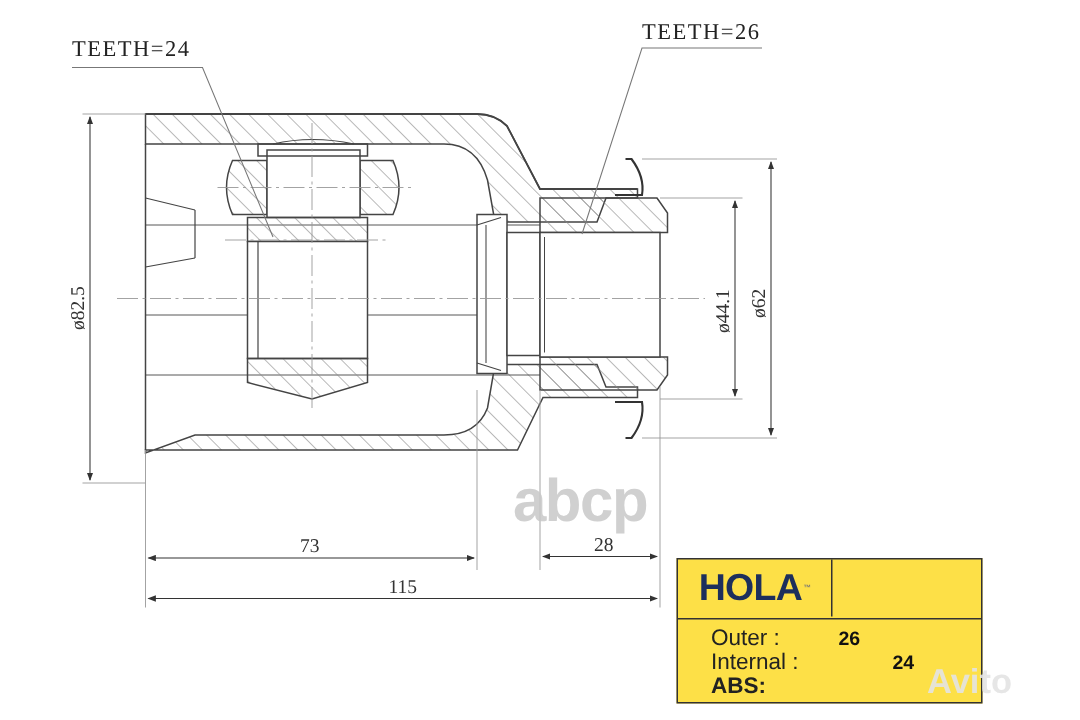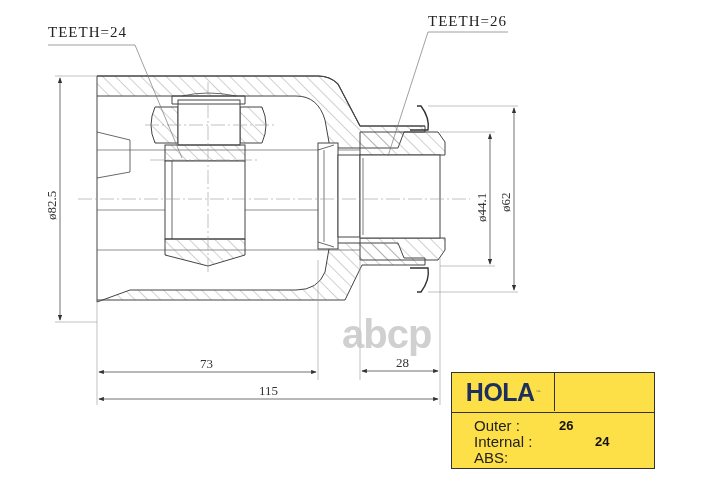--- a/index.html
+++ b/index.html
@@ -143,17 +143,18 @@
     <div class="info-top">
       <div class="logo">
         <span>HOLA</span>
           <sup>™</sup>
       </div>
     </div>
     <div class="spec" style="top:46px;">Outer :</div>
     <div class="specval" style="top:46px;">26</div>
     <div class="spec" style="top:62px;">Internal :</div>
     <div class="specval" style="top:62px;margin-left:36px;">24</div>
-    <div class="spec" style="top:78px;">ABS:</div>
+    <div class="spec" style="top:78px;font-weight:bold;">ABS:</div>
     <div class="specval" style="top:78px;"></div>
   </div>
 
+  <div class="wm-avito">Avito</div>
 </div>
 
 </body></html>

